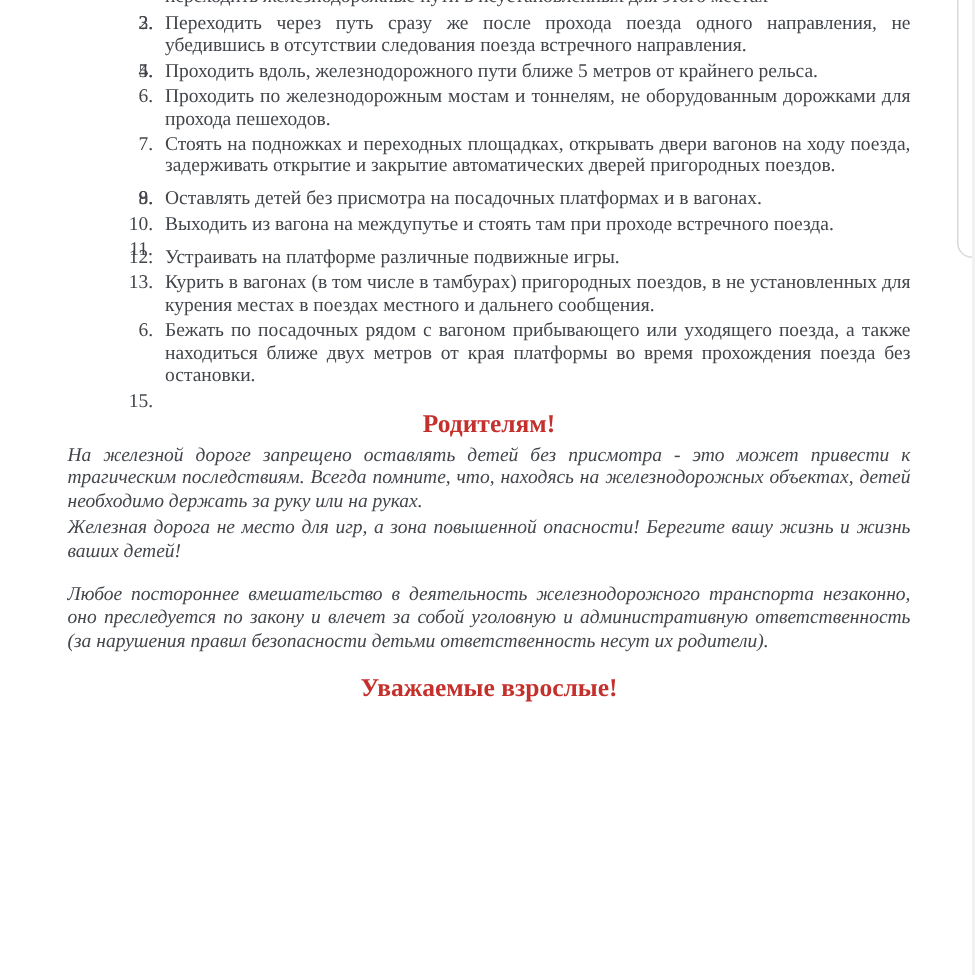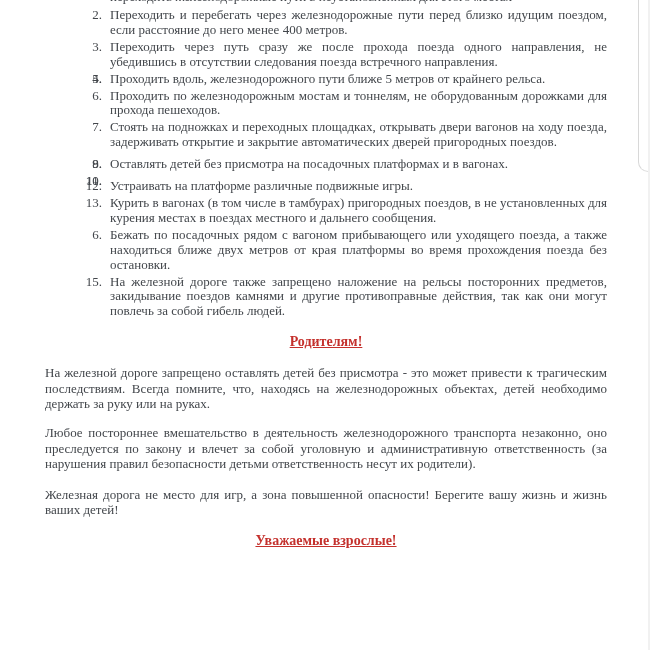--- a/index.html
+++ b/index.html
@@ -31,29 +31,29 @@
   }
   ol.rules li .num {
     position: absolute; left: 0; top: 0; width: 57px;
     text-align: right;
   }
   ol.rules li.gap { margin-top: 7px; }
 
   .red-heading {
     color: #c4302c;
     font-weight: bold;
-    text-decoration: underline;
     text-align: center;
-    font-size: 14px;
+    font-size: 17px;
     margin: 15px 0 0 0;
   }
   .para {
     font-size: 13px; line-height: 15.6px;
     text-align: justify;
-    margin: 15px 0 0 0;
+    margin: 2px 0 0 0;
+    font-style: italic;
   }
   .para.tight { margin-top: 13px; }
 
   
   .scroll-hint {
     position: absolute; top: -10px; right: 1px;
     width: 11px; height: 182px;
     border-left: 1.5px solid #d8d8d8;
     border-bottom: 1.5px solid #dddddd;
     border-bottom-left-radius: 10px;
@@ -72,38 +72,38 @@
   <div class="scroll-hint"></div>
   <div class="right-edge"></div>
 
   <div class="content">
 
     <div class="clip-line">
       <span>переходить железнодорожные пути в неустановленных для этого местах</span>
     </div>
 
     <ol class="rules">
-      <li><span class="num">2.</span><span>Переходить и перебегать через железнодорожные пути перед близко идущим поездом, если расстояние до него менее 400 метров.</span></li>
+      <li><span class="num">2.</span></li>
       <li><span class="num">3.</span><span>Переходить через путь сразу же после прохода поезда одного направления, не убедившись в отсутствии следования поезда встречного направления.</span></li>
       <li><span class="num">4.</span></li>
       <li><span class="num">5.</span><span>Проходить вдоль, железнодорожного пути ближе 5 метров от крайнего рельса.</span></li>
       <li><span class="num">6.</span><span>Проходить по железнодорожным мостам и тоннелям, не оборудованным дорожками для прохода пешеходов.</span></li>
       <li><span class="num">7.</span><span>Стоять на подножках и переходных площадках, открывать двери вагонов на ходу поезда, задерживать открытие и закрытие автоматических дверей пригородных поездов.</span></li>
       <li class="gap"><span class="num">8.</span></li>
       <li><span class="num">9.</span><span>Оставлять детей без присмотра на посадочных платформах и в вагонах.</span></li>
-      <li><span class="num">10.</span></li>
+      <li><span class="num">10.</span><span>Выходить из вагона на междупутье и стоять там при проходе встречного поезда.</span></li>
       <li><span class="num">11.</span></li>
       <li class="gap"><span class="num">12.</span><span>Устраивать на платформе различные подвижные игры.</span></li>
       <li><span class="num">13.</span><span>Курить в вагонах (в том числе в тамбурах) пригородных поездов, в не установленных для курения местах в поездах местного и дальнего сообщения.</span></li>
       <li><span class="num">6.</span><span>Бежать по посадочных рядом с вагоном прибывающего или уходящего поезда, а также находиться ближе двух метров от края платформы во время прохождения поезда без остановки.</span></li>
-      <li><span class="num">15.</span><span>На железной дороге также запрещено наложение на рельсы посторонних предметов, закидывание поездов камнями и другие противоправные действия, так как они могут повлечь за собой гибель людей.</span></li>
+      <li><span class="num">15.</span></li>
     </ol>
 
     <div class="red-heading">Родителям!</div>
 
     <p class="para">На железной дороге запрещено оставлять детей без присмотра - это может привести к трагическим последствиям. Всегда помните, что, находясь на железнодорожных объектах, детей необходимо держать за руку или на руках.</p>
+    <p class="para">Железная дорога не место для игр, а зона повышенной опасности! Берегите вашу жизнь и жизнь ваших детей!</p>
     <p class="para tight">Любое постороннее вмешательство в деятельность железнодорожного транспорта незаконно, оно преследуется по закону и влечет за собой уголовную и административную ответственность (за нарушения правил безопасности детьми ответственность несут их родители).</p>
-    <p class="para">Железная дорога не место для игр, а зона повышенной опасности! Берегите вашу жизнь и жизнь ваших детей!</p>
 
     <div class="red-heading">Уважаемые взрослые!</div>
 
   </div>
 </div>
 
 </body></html>

